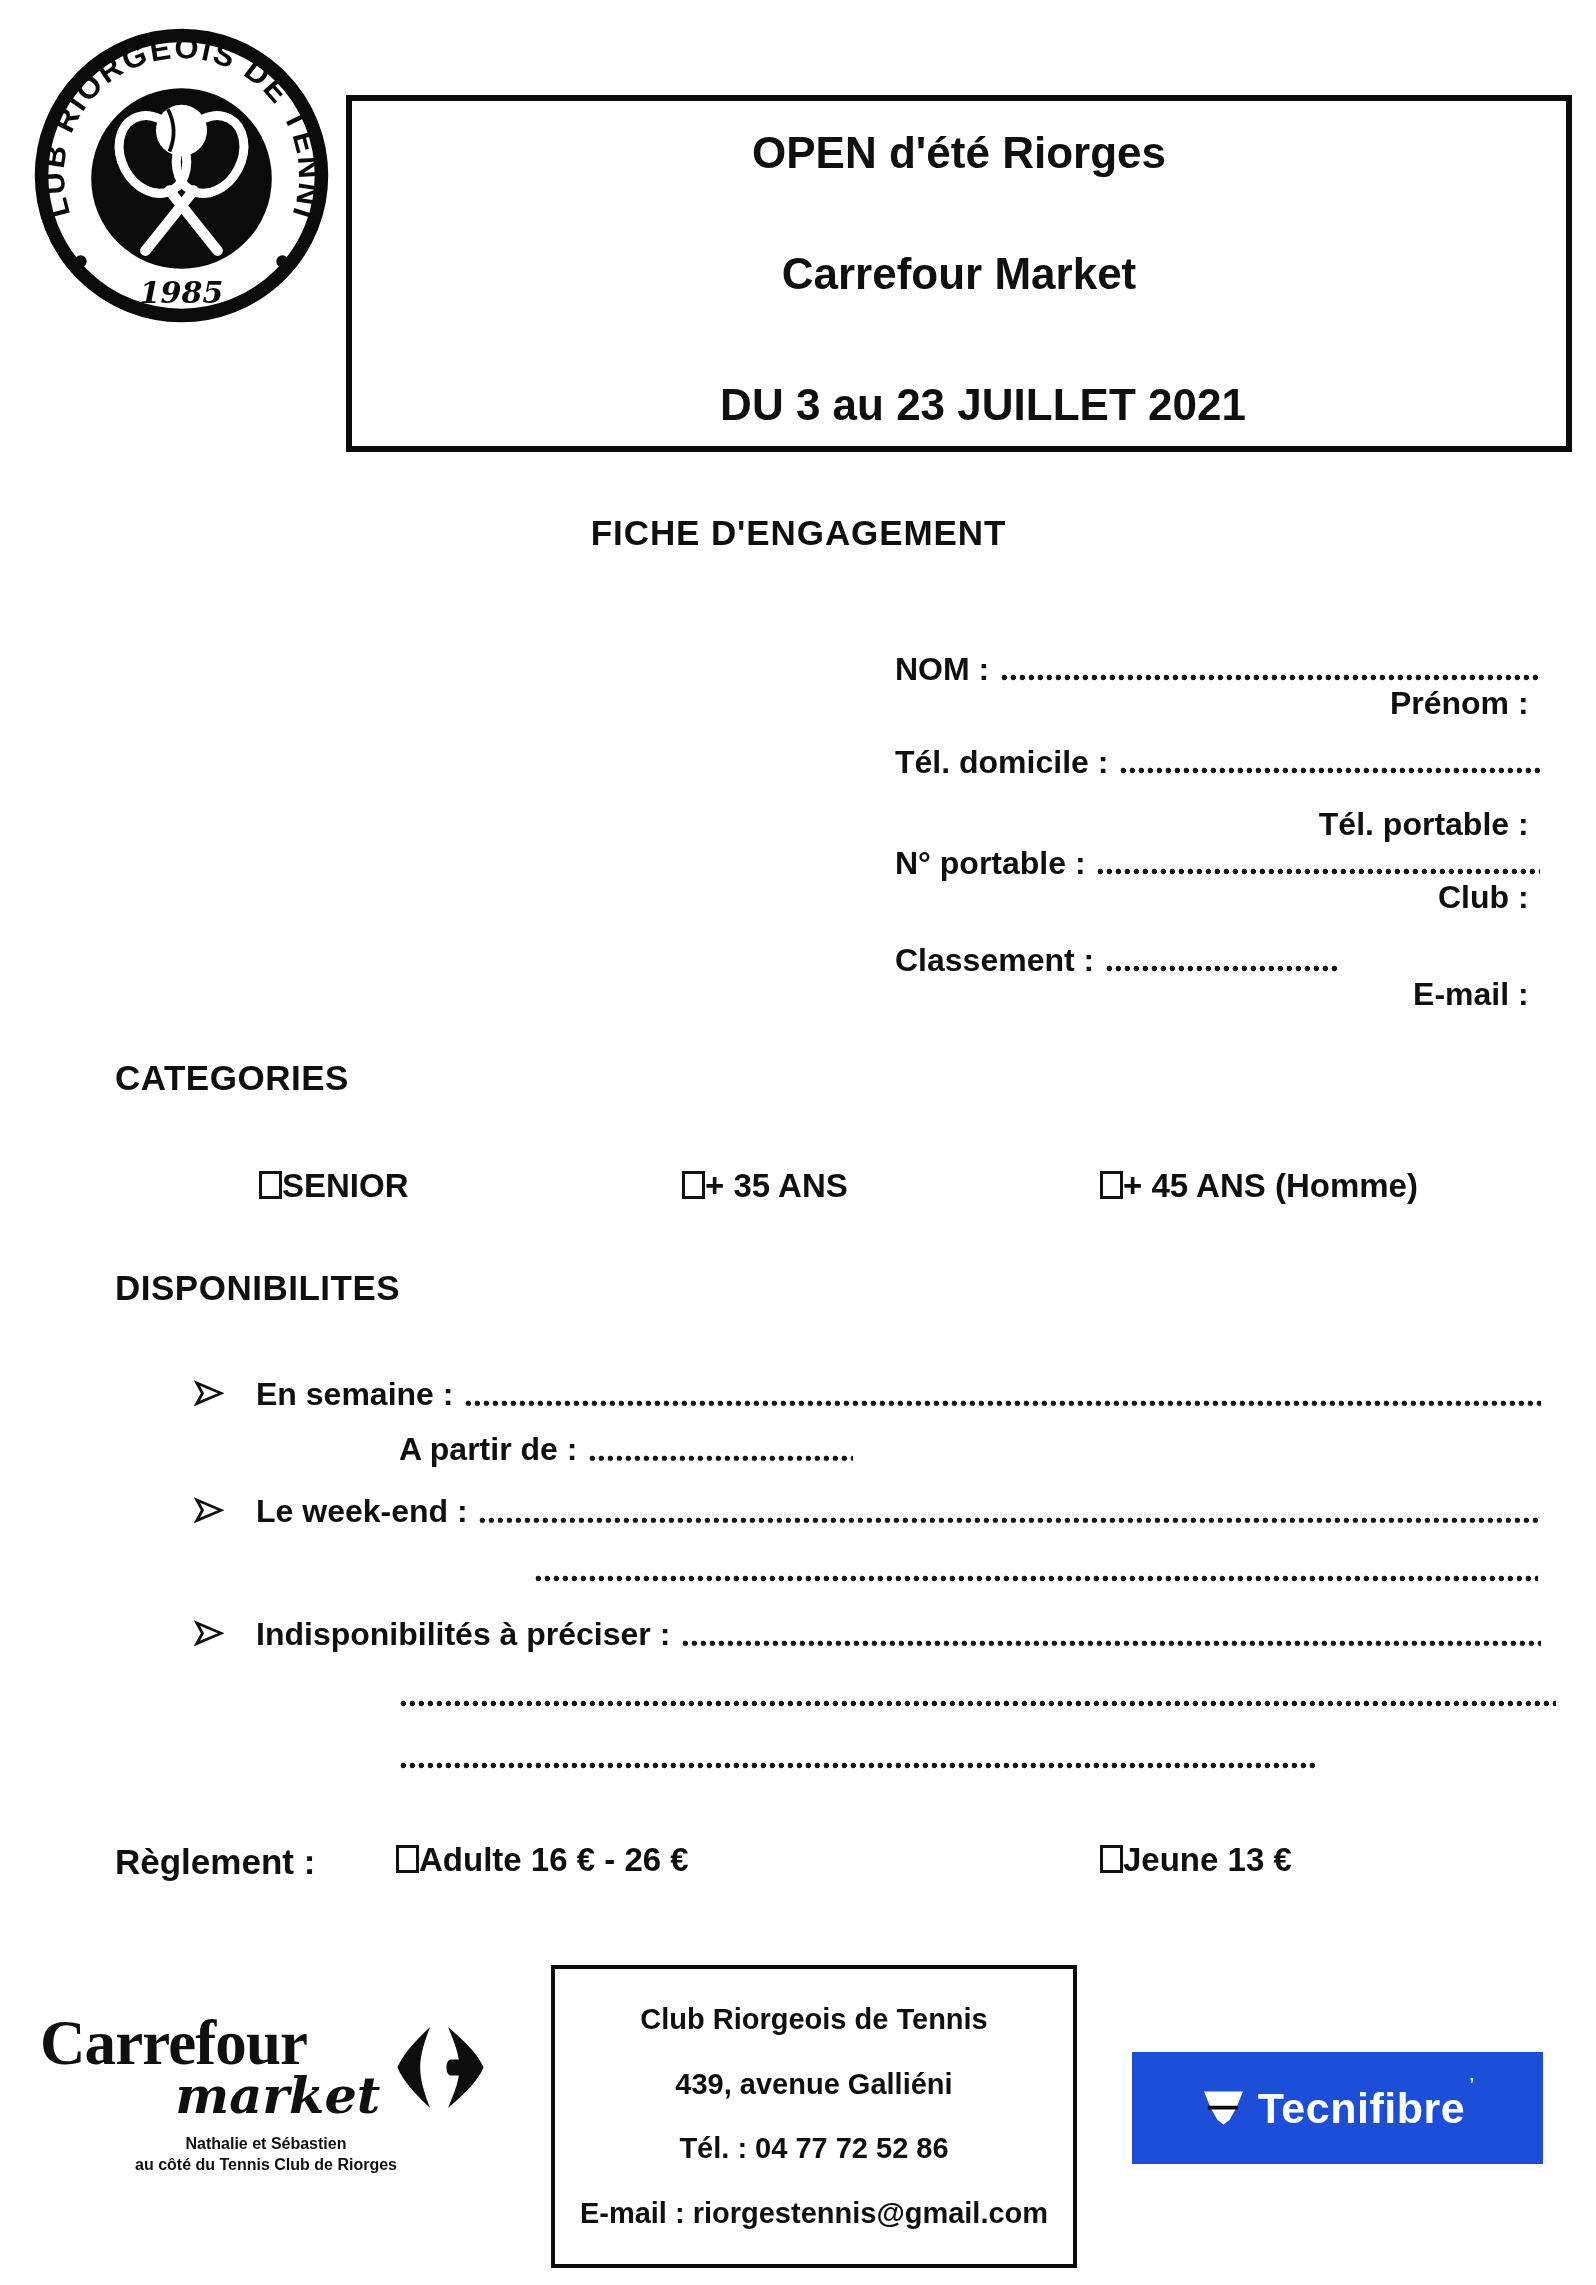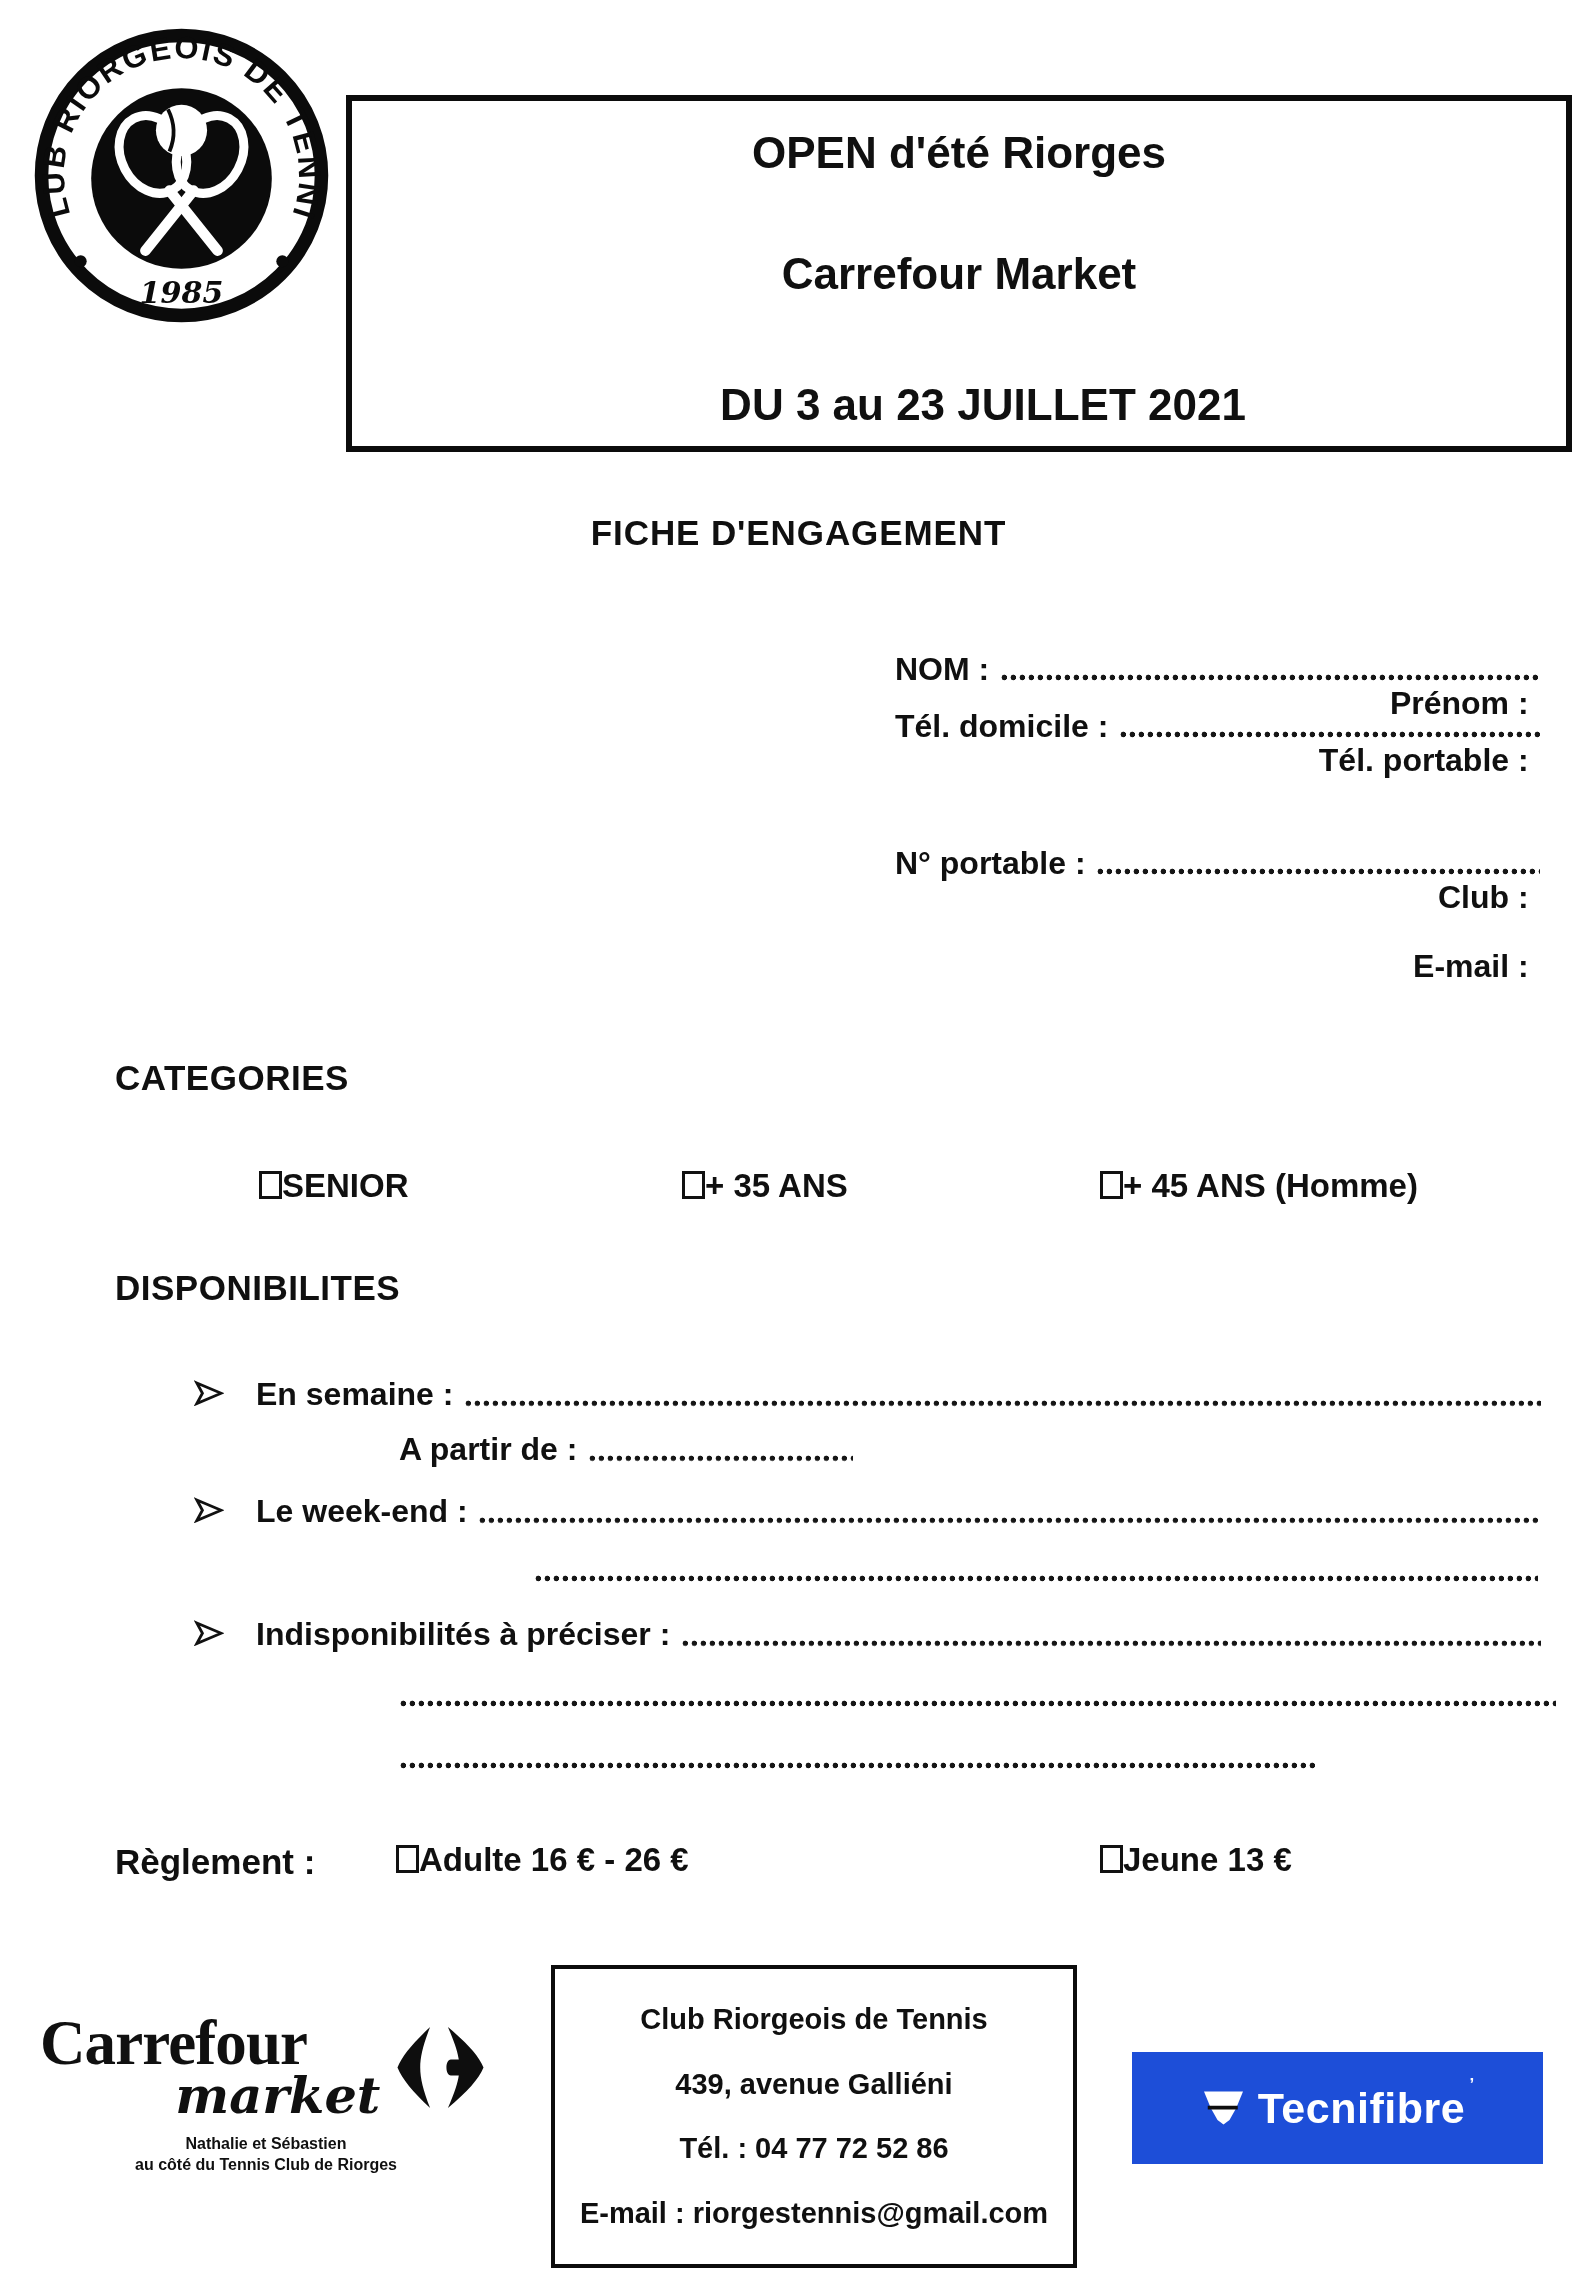--- a/index.html
+++ b/index.html
@@ -27,21 +27,21 @@
   .form-row { position:absolute; left:115px; width:1425px; height:40px;
               display:flex; align-items:flex-end;flex-direction:column; }
   .fgroup1 { width:645px; display:flex; align-items:flex-end; }
   .fgroup2 { flex:1; margin-left:40px; display:flex; align-items:flex-end; }
   .flabel { font-size:32px; font-weight:700; line-height:1.05; white-space:nowrap; padding-right:11.4px; }
   .dots { flex:1; height:7.6px; margin-bottom:4.7px;
           background-image:radial-gradient(circle at 3.3px 3.3px, #161616 2.4px, transparent 3px);
           background-size:9px 7.6px; background-repeat:repeat-x; background-position:0 center; }
   .dots-fixed { flex:none; }
 
-  .r1 { top:653px; } .r2 { top:710px; } .r3 { top:847px; } .r4 { top:944px; }
+  .r1 { top:653px; } .r2 { top:746px;gap:28px; } .r3 { top:847px; } .r4 { top:944px; }
 
   
   .sec-heading { font-size:35px; font-weight:700; letter-spacing:0.5px; }
 
   
   .opt { position:absolute; height:38px; display:flex; align-items:center; }
   .checkbox { width:23px; height:28px; border:3.3px solid #111; background:#fff; flex:none; }
   .opt-label { font-size:33px; font-weight:700; white-space:nowrap; line-height:1; }
 
   
@@ -144,20 +144,24 @@
       <span class="flabel">N° portable :</span>
       <span class="dots"></span>
     </div>
     <div class="fgroup2">
       <span class="flabel" style="padding-left:28px">Club :</span>
       <span class="dots"></span>
     </div>
   </div>
 
   <div class="form-row r4">
+    <div class="fgroup1">
+      <span class="flabel">Classement :</span>
+      <span class="dots dots-fixed" style="width:232px"></span>
+    </div>
     <div class="fgroup2">
       <span class="flabel" style="padding-left:28px">E-mail :</span>
       <span class="dots"></span>
     </div>
   </div>
 
   <div class="abs sec-heading" style="left:115px; top:1058px">CATEGORIES</div>
 
   <div class="opt" style="left:259px; top:1166px">
     <span class="checkbox"></span>

